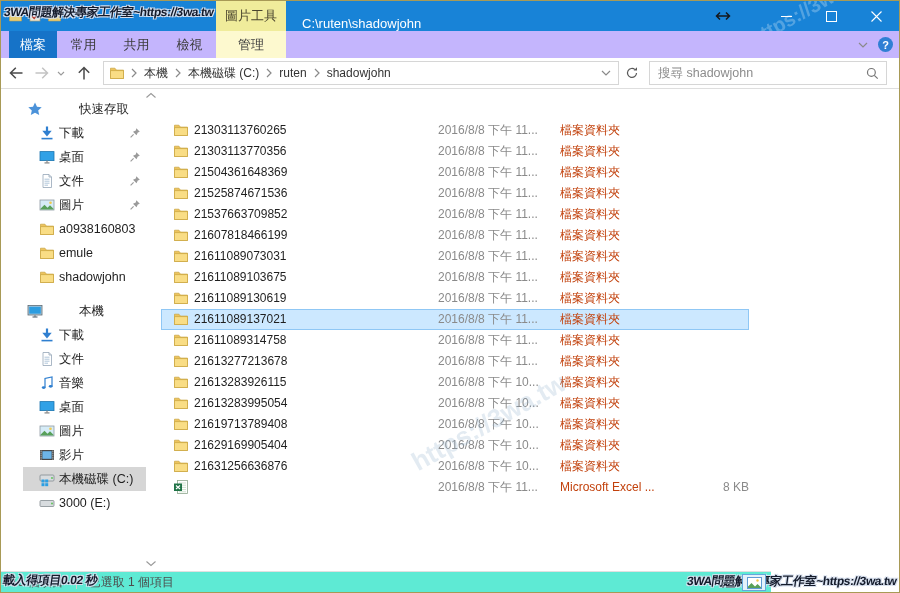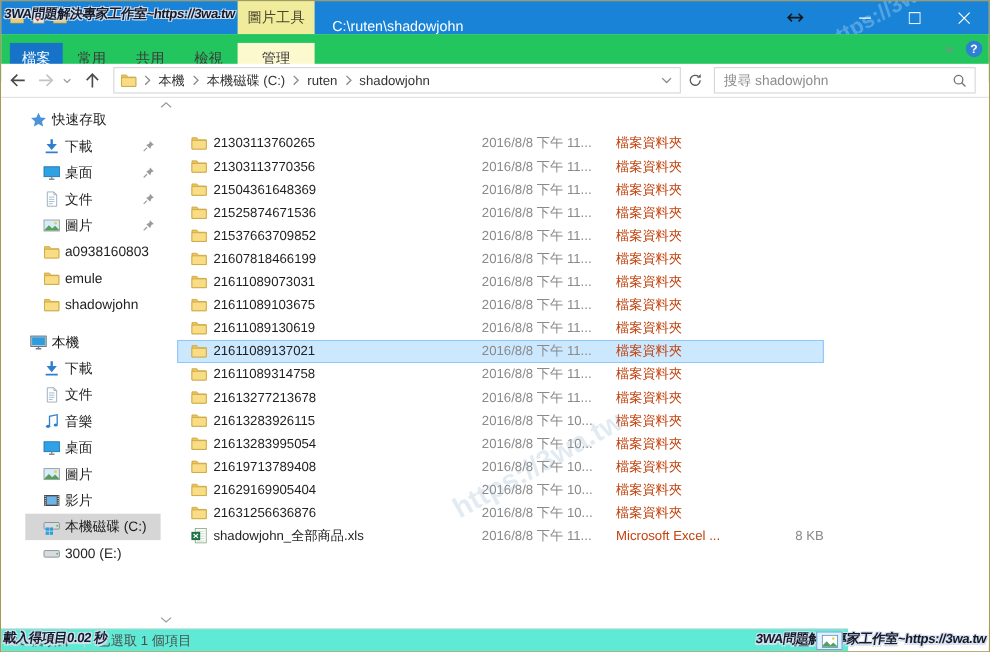--- a/index.html
+++ b/index.html
@@ -11,21 +11,21 @@
   #qat{position:absolute;left:8px;top:9px;display:flex;gap:7px;align-items:center;opacity:.95;}
   #qat .qicon{display:inline-block;line-height:0;}
   #tooltab{position:absolute;left:215px;top:0;width:70px;height:30px;background:#f0ec9b;color:#4a452e;
            font-size:13px;display:flex;align-items:center;justify-content:center;}
   #win-title{position:absolute;left:301px;top:0;height:44px;display:flex;align-items:center;color:#fff;font-size:13px;}
   #resize-arrows{position:absolute;left:705px;top:0;width:34px;height:30px;display:flex;align-items:center;justify-content:center;}
   #winbtns{position:absolute;right:0;top:0;display:flex;height:30px;}
   .winbtn{width:45px;height:30px;display:flex;align-items:center;justify-content:center;}
 
   
-  #tabrow{position:absolute;left:0;top:30px;width:898px;height:44px;background:#22c55e;border-bottom:1px solid #e2e2e2;display:flex;align-items:center;padding-left:8px;}
+  #tabrow{position:absolute;left:0;top:30px;width:898px;height:44px;background:#c4b5fd;border-bottom:1px solid #e2e2e2;display:flex;align-items:flex-start;padding-left:8px;}
   #tabs{display:flex;}
   .tab{width:53px;text-align:center;line-height:27px;font-size:13px;color:#3c3c3c;cursor:default;}
   .tab.active{width:48px;background:#1673c8;color:#fff;}
   .tab.context{width:70px;background:#fdf9cf;color:#3c3c3c;}
   #tabrow-right{position:absolute;right:6px;top:30px;height:27px;display:flex;align-items:center;gap:10px;}
   #ribbon-collapse{color:#8a8a8a;line-height:0;}
   #help-btn{width:15px;height:15px;border-radius:50%;background:#2f7fd4;color:#fff;font-size:11px;font-weight:bold;
             display:flex;align-items:center;justify-content:center;}
 
   
@@ -46,21 +46,21 @@
   #searchbox{width:238px;height:24px;border:1px solid #d6d6d6;margin:0 12px 0 4px;position:relative;background:#fff;}
   #search-input{width:100%;height:100%;border:none;outline:none;font-size:12.5px;color:#555;padding:0 24px 0 8px;
                 font-family:"Liberation Sans","DejaVu Sans",sans-serif;background:transparent;}
   #search-input::placeholder{color:#8c8c8c;opacity:1;}
   #search-glyph{position:absolute;right:7px;top:5px;line-height:0;}
 
   
   #content{position:absolute;left:0;top:88px;width:898px;height:482px;display:flex;background:#fff;}
   #sidebar{position:relative;width:160px;height:482px;padding-top:8px;overflow:hidden;}
   .side-item{height:24px;display:flex;align-items:center;font-size:12.5px;color:#1e1e1e;cursor:default;}
-  .side-item.lv0{padding-left:26px;}
+  .side-item.lv0{padding-left:26px;gap:32px;}
   .side-item.lv1{padding-left:38px;}
   .side-item.gap{margin-top:10px;}
   .side-item .sicon{width:20px;line-height:0;flex:0 0 20px;}
   .side-item .lbl{white-space:nowrap;overflow:hidden;flex:1;margin-right:2px;}
   .side-item .pin{line-height:0;margin-right:20px;}
   .side-item.sel{background:#d6d6d6;margin-left:22px;margin-right:15px;padding-left:16px;}
   #side-scroll-up{position:absolute;top:3px;right:4px;line-height:0;}
   #side-scroll-down{position:absolute;bottom:4px;right:4px;line-height:0;}
 
   #filearea{position:relative;flex:1;height:482px;}
@@ -562,21 +562,20 @@
             <span class="ftype">檔案資料夾</span>
             <span class="fsize"></span>
           </div>
           <div class="frow">
             <span class="ficon"><svg width="16" height="16" viewBox="0 0 16 16">
                 <rect x="4.5" y="1.5" width="10" height="13" fill="#fff" stroke="#8fa98f" stroke-width=".8"></rect>
                 <path d="M6 4h7M6 6.2h7M6 8.4h7M6 10.6h7M6 12.8h7" stroke="#bcd6bc" stroke-width=".7"></path>
                 <rect x="1" y="4.5" width="8" height="7.5" fill="#207347"></rect>
                 <path d="M3 6.5l4 3.5M7 6.5l-4 3.5" stroke="#fff" stroke-width="1.1"></path>
               </svg></span>
-            <span class="fname">shadowjohn_全部商品.xls</span>
             <span class="fdate">2016/8/8 下午 11...</span>
             <span class="ftype">Microsoft Excel ...</span>
             <span class="fsize">8 KB</span>
           </div>
         </div>
       <span class="wm-faint" id="wm-diag-mid">https://3wa.tw</span>
     </div>
   </div>
 
   <div id="statusbar">

